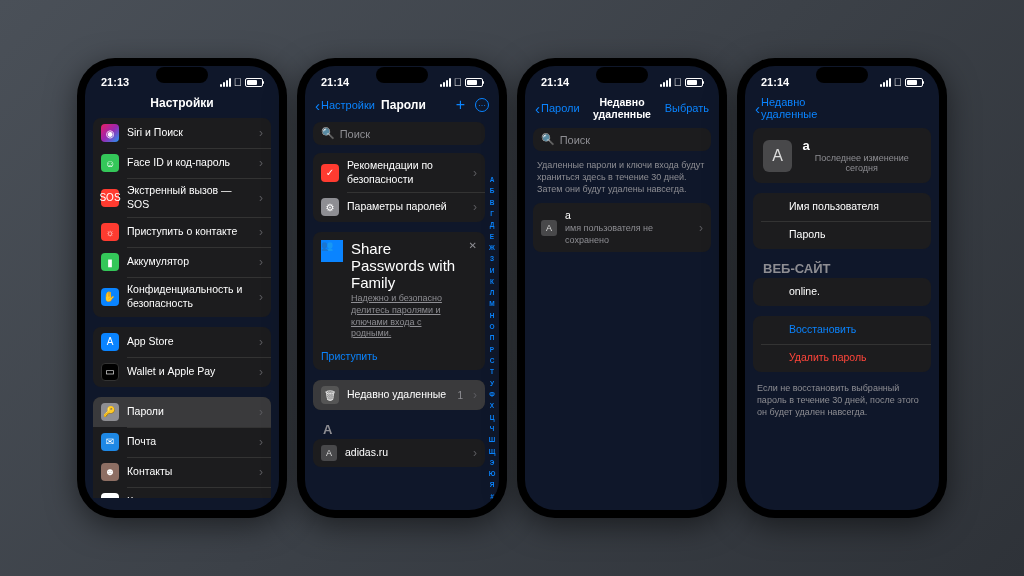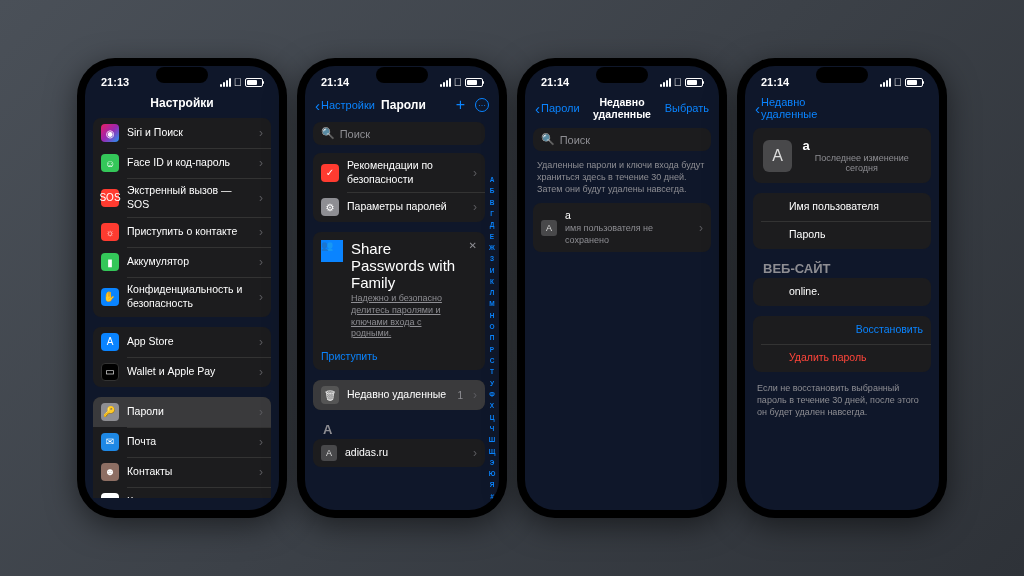--- a/index.html
+++ b/index.html
@@ -65,21 +65,21 @@
   .appico { width:16px; height:16px; background:#48484a; border-radius:3px; display:flex; align-items:center; justify-content:center; font-size:9px; color:#ddd;}
 
   .az { position:absolute; right:2px; top:110px; bottom:10px; width:10px; display:flex; flex-direction:column; justify-content:space-between; color:#0a84ff; font-size:6.5px; font-weight:600; text-align:center; }
 
   .info-text { color:#8e8e93; font-size:9px; line-height:1.35; padding:0 4px 8px; }
 
   .detail-ico { width:32px; height:32px; background:#48484a; border-radius:6px; display:flex; align-items:center; justify-content:center; font-size:16px; color:#ddd; }
   .detail-title { font-size:13px; font-weight:600; }
   .detail-sub { color:#8e8e93; font-size:9px;text-align:center; }
 
-  .action-blue { color:#0a84ff;text-align:right; }
+  .action-blue { color:#0a84ff; }
   .action-red { color:#ff453a; }
 
   
   .ic-siri{background:linear-gradient(135deg,#e91e63,#9c27b0,#2196f3);}
   .ic-faceid{background:#34c759;}
   .ic-sos{background:#ff3b30;}
   .ic-notif{background:#ff3b30;}
   .ic-batt{background:#34c759;}
   .ic-priv{background:#0a84ff;}
   .ic-store{background:#0a84ff;}

